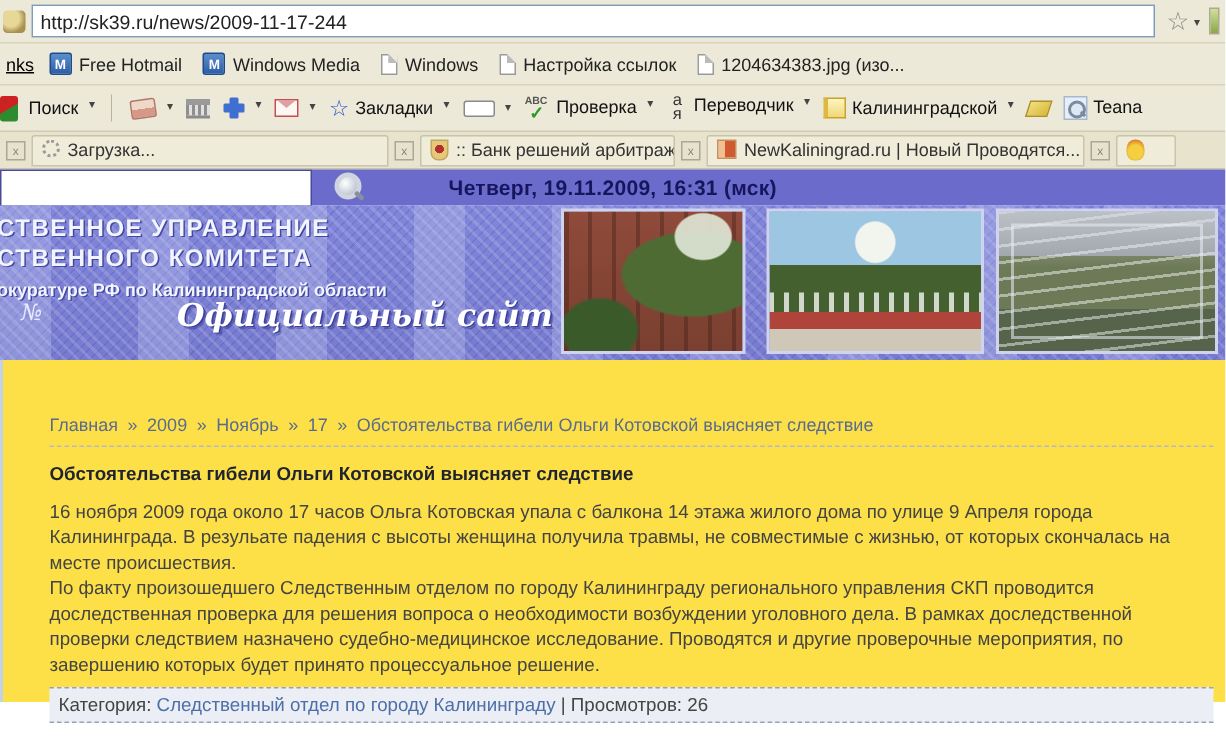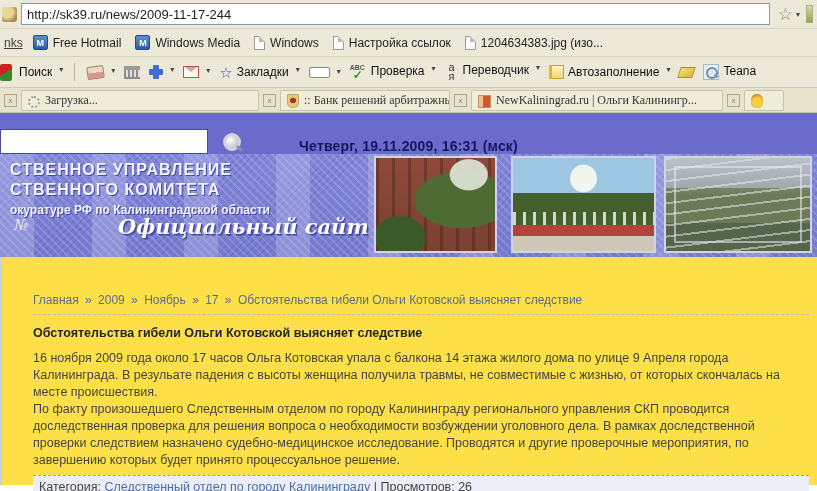--- a/index.html
+++ b/index.html
@@ -23,21 +23,21 @@
   .links-row { height:28px; display:flex; align-items:center; gap:6px; padding:0 4px;
     border-bottom:1px solid #d8d4bc; font-size:12px; color:#222; }
   .link-item { display:flex; align-items:center; gap:5px; padding:2px 4px; cursor:pointer; }
   .ico-msn { width:15px; height:15px; border-radius:2px; flex:0 0 auto;
     background:linear-gradient(180deg,#5d8ecb,#2b5ea8); border:1px solid #1d4a8c;
     color:#fff; font-size:9px; font-weight:bold; display:flex; align-items:center; justify-content:center; }
   .ico-page { width:11px; height:14px; background:#fff; border:1px solid #9a9a9a;
     position:relative; flex:0 0 auto; }
   .ico-page:after { content:""; position:absolute; top:-1px; right:-1px;
     border:3px solid #ece9d8; border-left-color:#bbb; border-bottom-color:#bbb; }
-  .links-prefix { color:#404040; padding-left:0;text-decoration:underline; }
+  .links-prefix { color:#000000; padding-left:0;text-decoration:underline; }
 
   .toolbar-row { height:31px; display:flex; align-items:center; gap:5px; padding:0 3px;
     border-bottom:1px solid #cfcbb4; font-size:12px; color:#111; }
   .tb-item { display:flex; align-items:flex-start; gap:4px; padding:2px 2px; cursor:pointer; }
   .ico-ya { width:12px; height:17px; margin-left:-3px;
     background:linear-gradient(150deg,#cc2222 48%, #2e8b2e 52%); border-radius:2px; }
   .tb-sep { width:8px; height:18px; margin:0 1px;
     background:linear-gradient(90deg, transparent 3px, #b8b49c 3px, #b8b49c 4px, transparent 4px); }
   .ico-tickets { width:17px; height:13px; border-radius:2px; transform:rotate(-8deg);
     background:linear-gradient(180deg,#f0d8c8 50%, #d89888 50%); border:1px solid #b07868; }
@@ -66,54 +66,54 @@
   .ico-mag:before { content:""; position:absolute; left:0; top:0; width:8px; height:8px;
     border:2px solid #7a8aa0; border-radius:50%; background:#dce8f4; }
   .ico-mag:after { content:""; position:absolute; left:9px; top:9px; width:4px; height:2px;
     background:#7a8aa0; transform:rotate(45deg); }
   .ico-mag.boxed { background:#e8eef8; border:1px solid #a8b8cc; width:16px; height:16px; }
   .ico-mag.boxed:before { left:2px; top:2px; }
   .ico-mag.boxed:after { left:10px; top:10px; }
 
   .tab-row { height:25px; background:#e7e3cd; display:flex; align-items:center; gap:4px;
     padding:0 4px; border-bottom:1px solid #c8c4ac; font-size:12px; color:#333; }
-  .tab { display:flex; align-items:flex-end; gap:5px; padding:2px 6px; height:21px;
+  .tab { display:flex; align-items:flex-start; gap:5px; padding:2px 6px; height:21px;
     background:#efecd9; border:1px solid #c8c4ac; border-radius:2px 2px 0 0; cursor:pointer;
-    white-space:nowrap; overflow:hidden;font-family:Liberation Serif, serif; }
+    white-space:nowrap; overflow:hidden; }
   .ico-close { width:13px; height:13px; background:#e6e2cc; border:1px solid #aaa698;
     color:#8a8678; font-size:8px; line-height:11px; text-align:center; cursor:pointer; flex:0 0 auto;}
   .ico-spinner { width:12px; height:12px; border:2px dotted #9a9a9a; border-radius:50%; flex:0 0 auto;}
   .ico-gerb { width:12px; height:14px; flex:0 0 auto;
     background:radial-gradient(circle at 50% 45%, #b03030 0 34%, #e6c878 36%);
     border:1px solid #c0a860; border-radius:0 0 5px 5px; }
   .ico-nk { width:13px; height:13px; flex:0 0 auto;
     background:linear-gradient(90deg,#f0c090 40%, #d05a30 40%); border:1px solid #c89060; }
   .ico-flame { width:12px; height:14px; flex:0 0 auto;
     background:radial-gradient(circle at 50% 60%, #f4d040 0 45%, #e08828 75%); border-radius:45% 45% 40% 40%; }
 
   
-  .purple-bar { height:41px; background:#6b6bcb; position:relative; display:flex; align-items:flex-end; }
+  .purple-bar { height:24px; background:#6b6bcb; position:relative; display:flex; align-items:center; }
   .site-search { width:208px; height:25px; border:1px solid #4a4a9a; background:#fff;
     font-size:13px; padding:0 4px; }
   .mag-big { width:22px; height:22px; position:relative; margin-left:14px; cursor:pointer; }
   .mag-big:before { content:""; position:absolute; left:1px; top:1px; width:12px; height:12px;
     border:3px solid #cfd4de; border-radius:50%; background:radial-gradient(circle at 35% 35%, #ffffff, #aab2c4); }
   .mag-big:after { content:""; position:absolute; left:14px; top:15px; width:7px; height:3px;
     background:#8a8fa0; transform:rotate(42deg); border-radius:1px; }
   .site-date { position:absolute; left:0; right:0; text-align:center; font-size:14px;
     font-weight:bold; color:#16165e; letter-spacing:.2px; }
 
   
   .banner { height:103px; position:relative; overflow:hidden;
     background:
       repeating-linear-gradient(90deg, rgba(205,210,242,.28) 0 34px, rgba(0,0,0,0) 34px 92px),
       repeating-linear-gradient(45deg, rgba(255,255,255,.14) 0 2px, rgba(0,0,0,0) 2px 6px),
       repeating-linear-gradient(-45deg, rgba(42,46,140,.16) 0 1px, rgba(0,0,0,0) 1px 5px),
       linear-gradient(180deg,#8286da,#777bd0); }
-  .banner-text { position:absolute; left:16px; top:6px; width:372px; color:#f2f4ff; }
+  .banner-text { position:absolute; left:4px; top:6px; width:372px; color:#f2f4ff; }
   .bt1,.bt2 { font-size:16px; font-weight:bold; letter-spacing:1px;
     text-shadow:1px 1px 0 #43479f; line-height:20px; margin-left:-6px; white-space:nowrap; }
   .bt3 { font-size:12px; font-weight:bold; margin-top:3px; margin-left:-6px;
     text-shadow:1px 1px 0 #43479f; white-space:nowrap; }
   .bt-num { position:absolute; left:14px; top:62px; font-family:"DejaVu Serif",serif;
     font-style:italic; font-size:15px; color:#e8eaff; }
   .bt-script { position:absolute; left:118px; top:60px; font-family:"DejaVu Serif",serif;
     font-style:italic; font-weight:bold; font-size:21px; color:#fff;
     text-shadow:1px 1px 0 #3d41a0, 2px 2px 0 rgba(40,44,130,.4); }
   .photo { position:absolute; top:2px; height:97px; border:2px solid #cfd3ee; }
@@ -228,21 +228,21 @@
       <span>Проверка</span>
       <span class="caret">▾</span>
     </div>
     <div class="tb-item">
       <span class="ico-ai">а я</span>
       <span>Переводчик</span>
       <span class="caret">▾</span>
     </div>
     <div class="tb-item">
       <span class="ico-notepad"></span>
-      <span>Автозаполнение</span>
+      <span>Калининградской</span>
       <span class="caret">▾</span>
     </div>
     <div class="tb-item">
       <span class="ico-highlighter"></span>
     </div>
     <div class="tb-item">
       <span class="ico-mag boxed"></span>
       <span>Teana</span>
     </div>
   </div>
@@ -254,21 +254,21 @@
       <span>Загрузка...</span>
     </div>
     <span class="ico-close">x</span>
     <div class="tab" style="width:170px;">
       <span class="ico-gerb"></span>
       <span>:: Банк решений арбитражных судов...</span>
     </div>
     <span class="ico-close">x</span>
     <div class="tab" style="width:252px;">
       <span class="ico-nk"></span>
-      <span>NewKaliningrad.ru | Ольги Калинингр...</span>
+      <span>NewKaliningrad.ru | Новый Проводятся...</span>
     </div>
     <span class="ico-close">x</span>
     <div class="tab" style="width:40px;">
       <span class="ico-flame"></span>
     </div>
   </div>
 
 </div>
 
 <div class="purple-bar">

